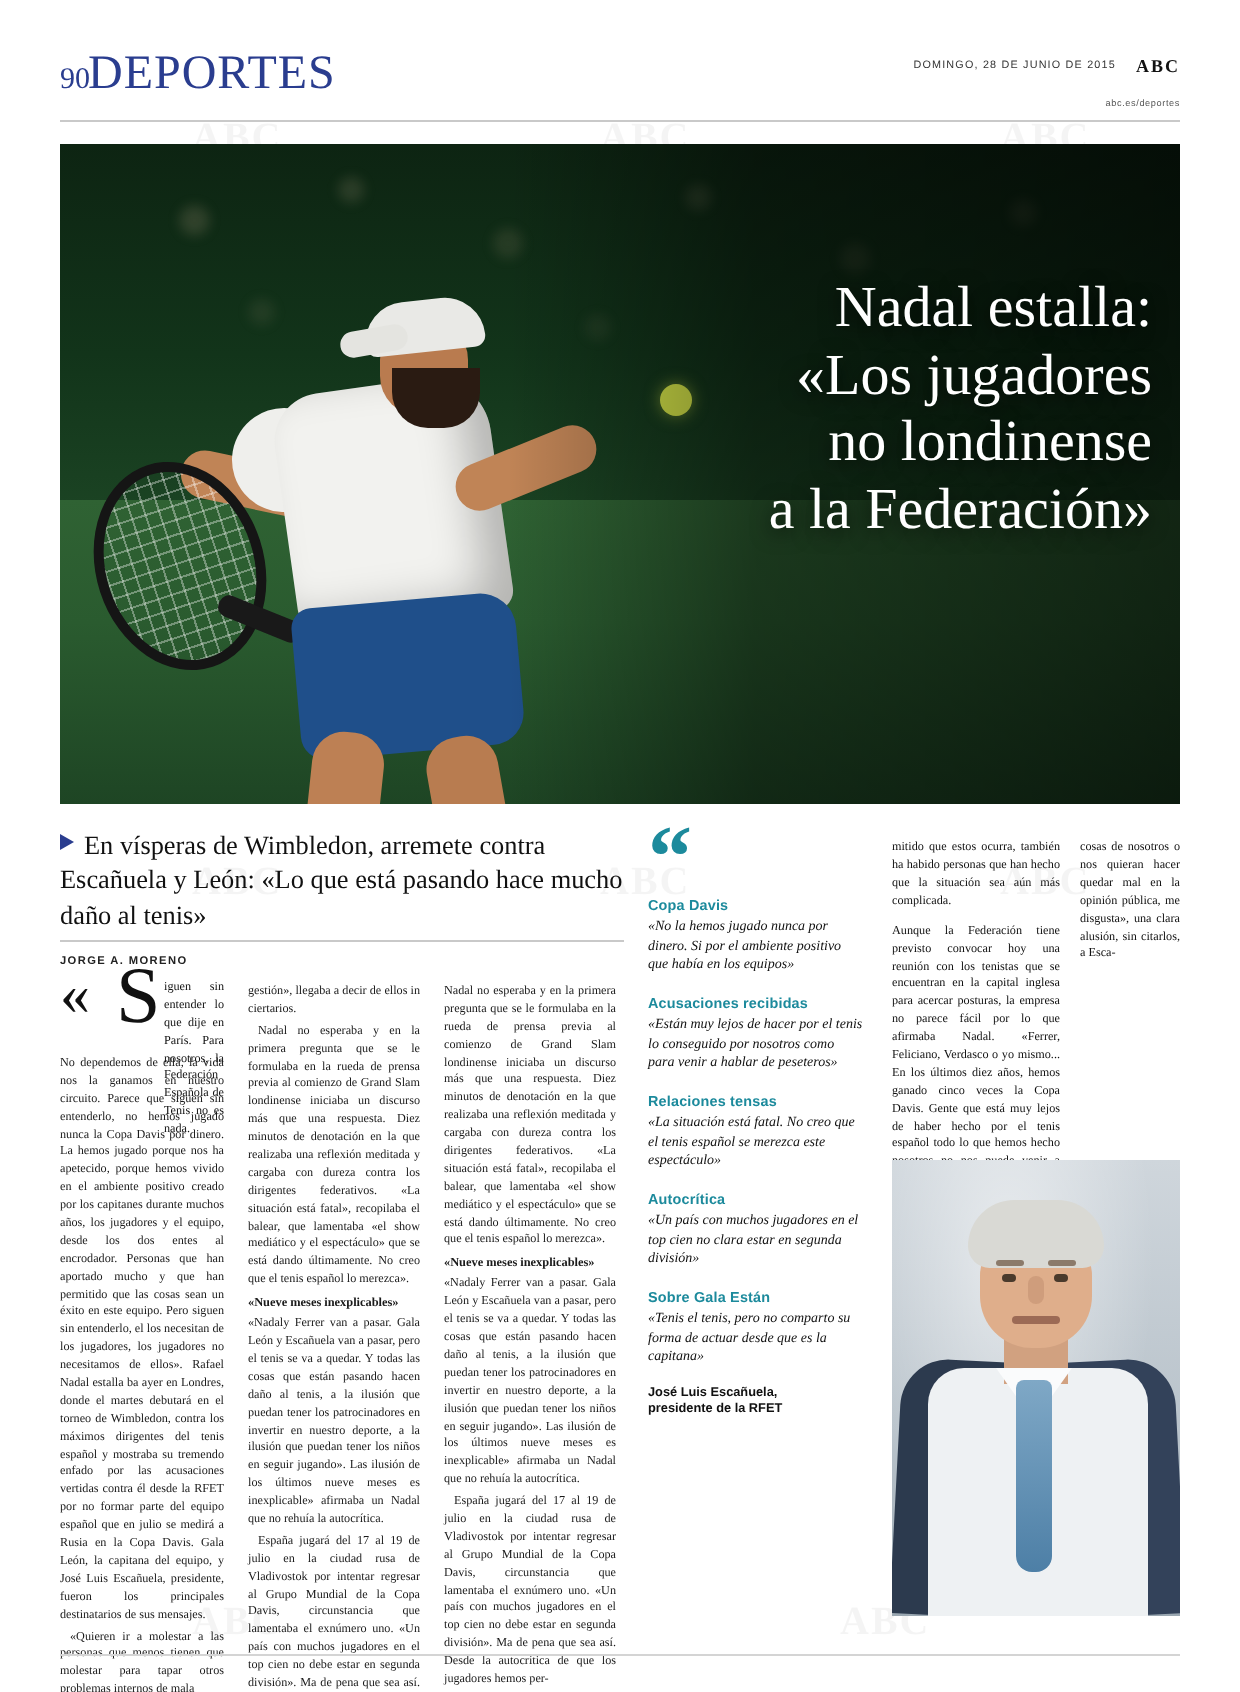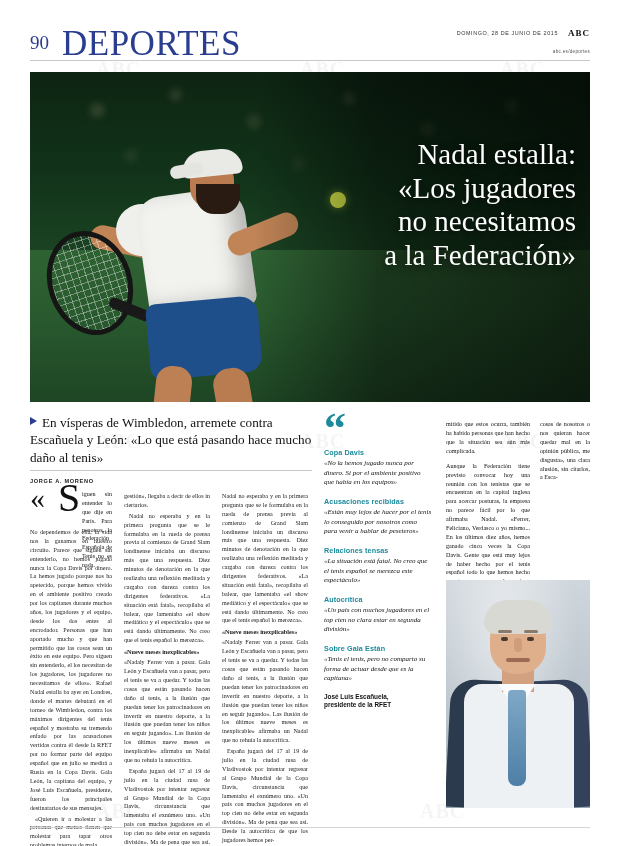--- a/index.html
+++ b/index.html
@@ -35,29 +35,29 @@
   
   .masthead {
     position: absolute;
     top: 26px; left: 30px; right: 30px;
     height: 34px;
   }
   .folio {
     position: absolute;
     left: 0; top: 6px;
     font-family: "Liberation Serif", serif;
-    font-size: 19px;
+    font-size: 15px;
     color: #2a3d8f;
     font-weight: 400;
   }
   .section-title {
     position: absolute;
-    left: 32px; top: -2px;
-    font-family: "Liberation Serif", serif;
-    font-size: 35px;
+    left: 14px; top: -2px;
+    font-family: "Liberation Serif", serif;
+    font-size: 24px;
     letter-spacing: 0.5px;
     color: #2a3d8f;
     font-weight: 400;
   }
   .head-right {
     position: absolute;
     right: 0; top: 2px;
     text-align: right;
     line-height: 1.25;
   }
@@ -447,21 +447,21 @@
     <div class="pl pl-head"></div>
     <div class="pl pl-hair"></div>
     <div class="pl pl-cap"></div>
     <div class="pl pl-cap2"></div>
     <div class="pl ball"></div>
     <div class="shade"></div>
 
     <div class="headline">
       <span class="ln">Nadal estalla:</span>
       <span class="ln">«Los jugadores</span>
-      <span class="ln">no necesitamos</span>
+      <span class="ln">no londinense</span>
       <span class="ln">a la Federación»</span>
     </div>
   </div>
 
   <div class="subhead">
     <span class="tri"></span><span>En vísperas de Wimbledon, arremete contra Escañuela y León: «Lo que está pasando hace mucho daño al tenis»</span>
   </div>
   <div class="rule-mid"></div>
   <div class="byline">JORGE A. MORENO</div>
 

